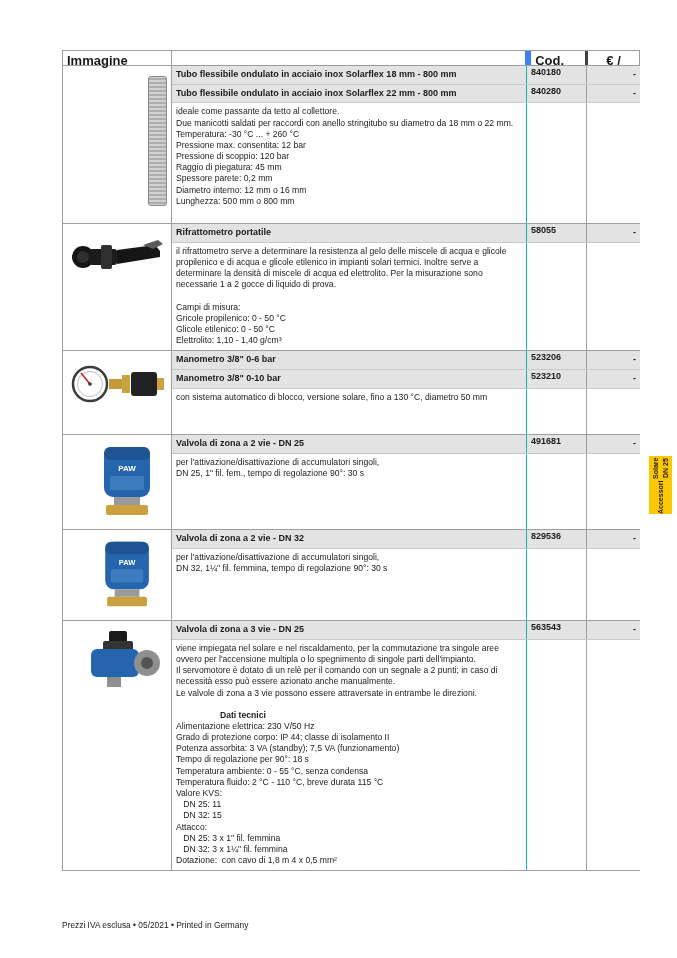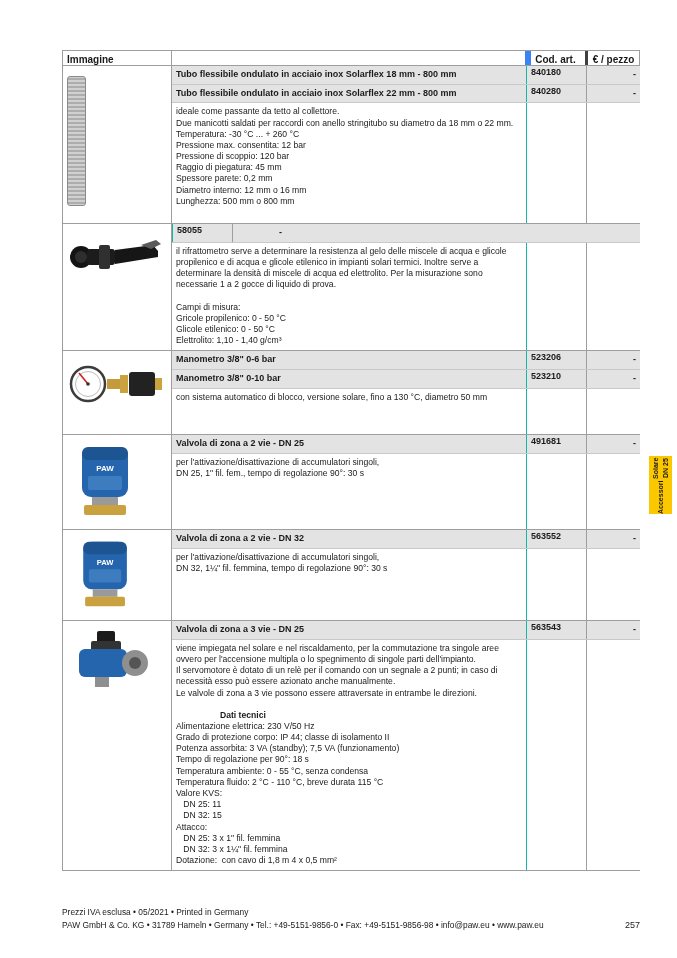--- a/index.html
+++ b/index.html
@@ -7,33 +7,33 @@
   body {
     width:677px; height:958px; position:relative; overflow:hidden;
     font-family:"Liberation Sans", sans-serif; color:#1a1a1a;
     -webkit-font-smoothing:antialiased;
   }
   .catalog-table {
     position:absolute; left:62px; top:50px; width:578px;
     border:1px solid #9e9e9e; border-bottom:none;
     font-size:8.6px; line-height:1.3;
   }
-  .thead { display:flex; border-bottom:1px solid #9e9e9e; height:15px; font-weight:bold; font-size:10px; }
+  .thead { display:flex; border-bottom:1px solid #9e9e9e; height:15px; font-weight:bold; font-size:13px; }
   .thead .h-img { width:109px; padding:2px 4px; border-right:1px solid #9e9e9e; }
   .thead .h-desc { width:354px; padding:2px 4px; }
   .thead .h-code { width:60px; padding:2px 4px; border-left:6px solid #3b82f6; }
   .thead .h-price { width:54px; padding:2px 4px; border-left:3px solid #404040; text-align:center; }
 
   .group { display:flex; border-bottom:1px solid #9e9e9e; }
   .g1 { min-height:158px; } .g2 { min-height:113px; } .g3 { min-height:84px; }
   .g4 { min-height:92px; } .g5 { min-height:86px; } .g6 { min-height:236px; }
 
   .img-cell {
     width:109px; border-right:1px solid #9e9e9e; padding:8px 4px;
-    display:flex; justify-content:flex-start; align-items:flex-start; flex:none;
+    display:flex; justify-content:flex-end; align-items:flex-start; flex:none;
   }
   .content { flex:1; display:flex; flex-direction:column; }
 
   .title-row { display:flex; background:#e3e3e3; border-bottom:1px solid #c9c9c9; font-weight:bold; font-size:9px; }
   .title-row .t { width:354px; padding:3px 4px; }
   .cell-code { width:60px; padding:1px 4px; border-left:1px solid #14b8a6; flex:none; }
   .cell-price { width:54px; padding:3px 4px; border-left:1px solid #9e9e9e; text-align:right; flex:none; }
 
   .desc-row { display:flex; flex:1; }
   .desc-row .d { width:354px; padding:3px 4px 4px 4px; }
@@ -114,20 +114,21 @@
         <circle cx="14" cy="25" r="11" fill="#141414"></circle>
         <circle cx="14" cy="25" r="6" fill="#2e2e2e"></circle>
         <rect x="20" y="17" width="28" height="16" rx="3" fill="#1c1c1c"></rect>
         <rect x="32" y="13" width="11" height="24" rx="2" fill="#303030"></rect>
         <polygon points="48,18 86,13 91,19 91,25 48,32" fill="#161616"></polygon>
         <polygon points="74,13 89,8 94,12 84,17" fill="#5a5a5a"></polygon>
       </svg>
     </div>
     <div class="content">
       <div class="title-row">
+        <div class="t">Rifrattometro portatile</div>
         <div class="cell-code">58055</div>
         <div class="cell-price">-</div>
       </div>
       <div class="desc-row">
         <div class="d pre">il rifrattometro serve a determinare la resistenza al gelo delle miscele di acqua e glicole propilenico e di acqua e glicole etilenico in impianti solari termici. Inoltre serve a determinare la densità di miscele di acqua ed elettrolito. Per la misurazione sono necessarie 1 a 2 gocce di liquido di prova.
 
 Campi di misura:
 Gricole propilenico: 0 - 50 °C
 Glicole etilenico: 0 - 50 °C
 Elettrolito: 1,10 - 1,40 g/cm³</div>
@@ -202,21 +203,21 @@
         <rect x="15" y="4" width="46" height="13" rx="6" fill="#1d5492"></rect>
         <text x="38" y="28" font-size="8" fill="#ffffff" text-anchor="middle" font-weight="bold">PAW</text>
         <rect x="21" y="33" width="34" height="14" rx="2" fill="#3e7cc0"></rect>
         <rect x="25" y="54" width="26" height="8" fill="#9a9a9a"></rect>
         <rect x="17" y="62" width="42" height="10" rx="2" fill="#c9a23f"></rect>
       </svg>
     </div>
     <div class="content">
       <div class="title-row">
         <div class="t">Valvola di zona a 2 vie - DN 32</div>
-        <div class="cell-code">563552</div>
+        <div class="cell-code">829536</div>
         <div class="cell-price">-</div>
       </div>
       <div class="desc-row">
         <div class="d pre">per l'attivazione/disattivazione di accumulatori singoli,
 DN 32, 1¼" fil. femmina, tempo di regolazione 90°: 30 s</div>
         <div class="cell-code"></div>
         <div class="cell-price"></div>
       </div>
     </div>
   </section>
@@ -267,17 +268,13 @@
 
 </div>
 
 <div class="side-tab" style="background: rgb(251, 200, 0);">
   <span>Accessori</span>
   <span>Solare DN 25</span>
 </div>
 
 <div class="footer">
   <div>Prezzi IVA esclusa • 05/2021 • Printed in Germany</div>
-  <div class="footer-line2-wrap">
-    <span>PAW GmbH &amp; Co. KG • 31789 Hameln • Germany • Tel.: +49-5151-9856-0 • Fax: +49-5151-9856-98 • info@paw.eu • www.paw.eu</span>
-    <span class="page-number">257</span>
-  </div>
 </div>
 
 </body></html>

